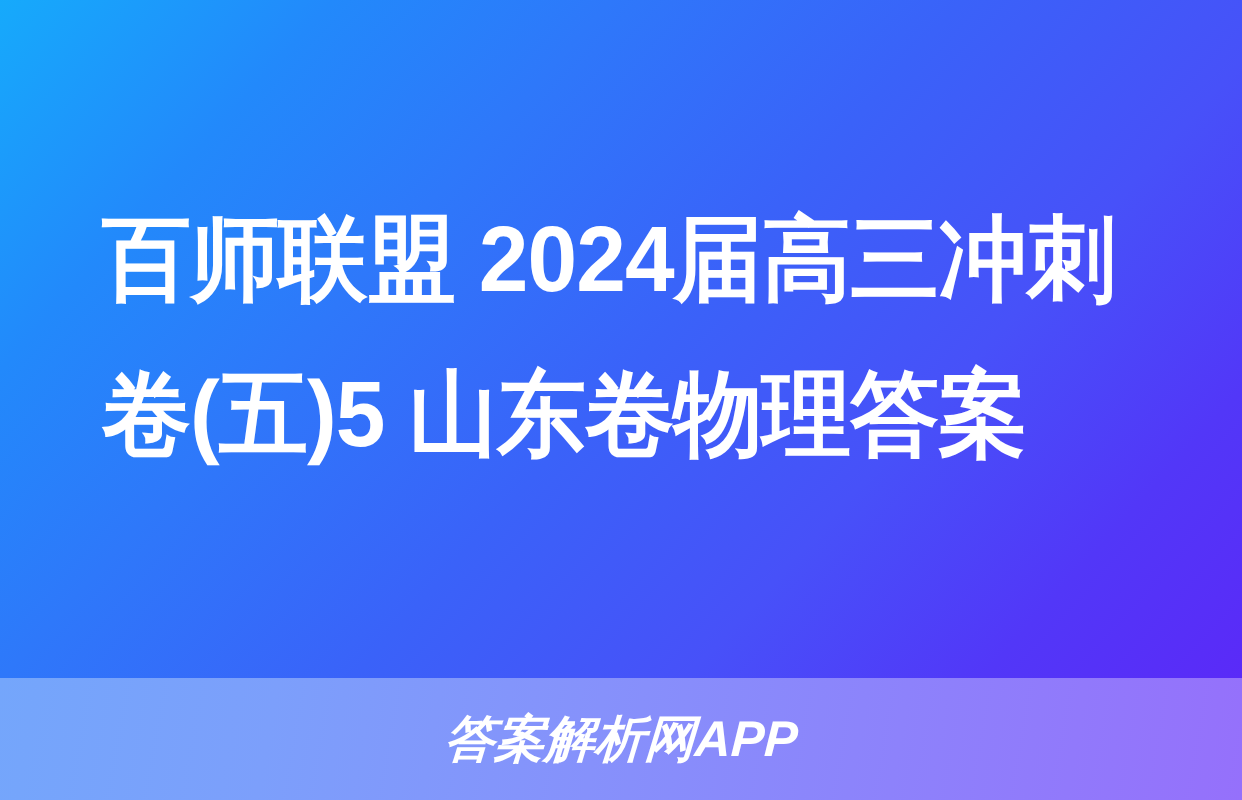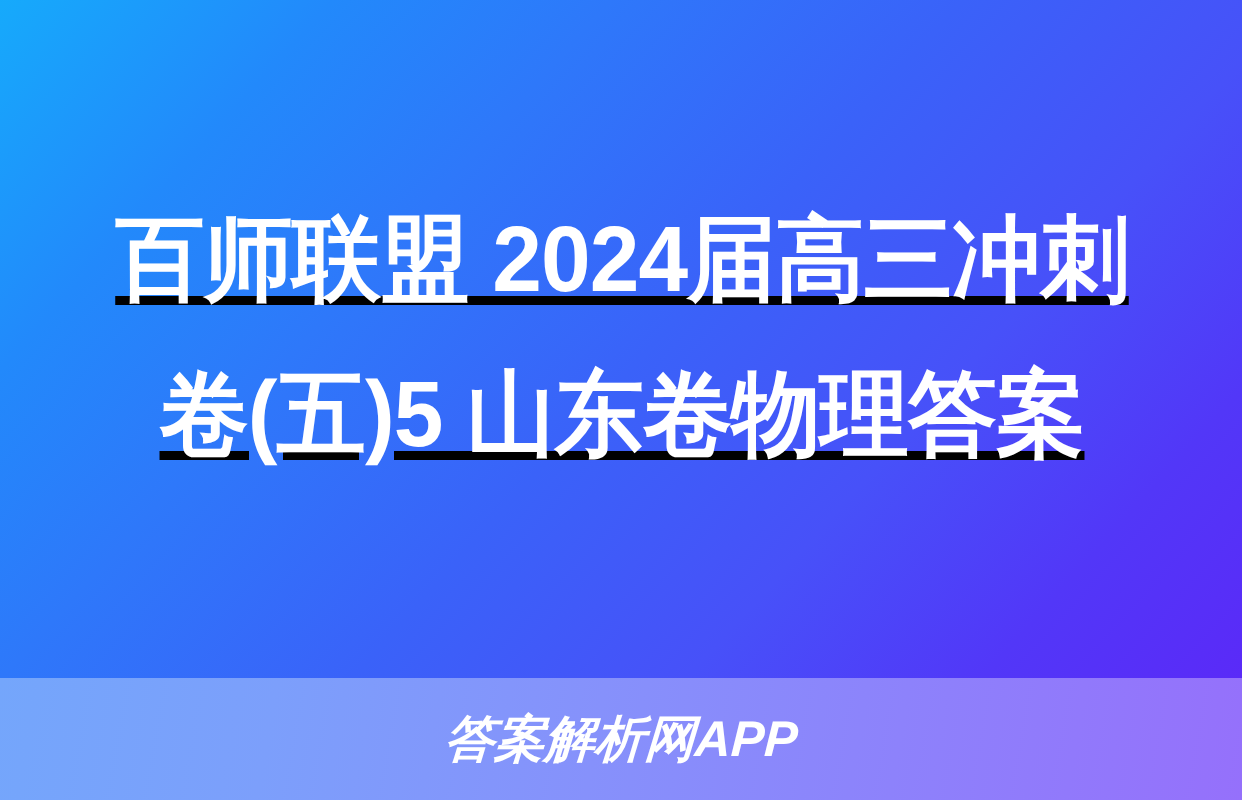--- a/index.html
+++ b/index.html
@@ -35,22 +35,20 @@
         #5237F8 86%,
         #5A2AF8 100%);
   }
 
   
   #title-block {
     position: absolute;
     left: 80px;
     top: 182px;
     width: 1084px;
-    text-align: center;
-    text-decoration: underline;
   }
 
   #title-text {
     display: block;
     color: #ffffff;
     font-family: "Liberation Sans", "DejaVu Sans", sans-serif;
     font-size: 93px;
     line-height: 155px;
     font-weight: 700;
     letter-spacing: -1px;

